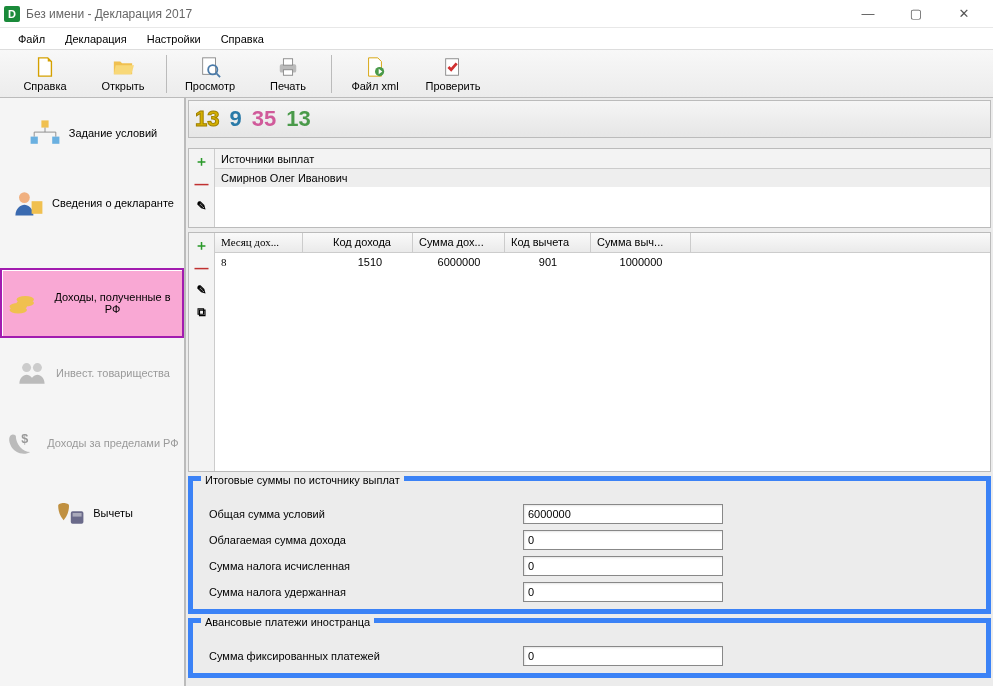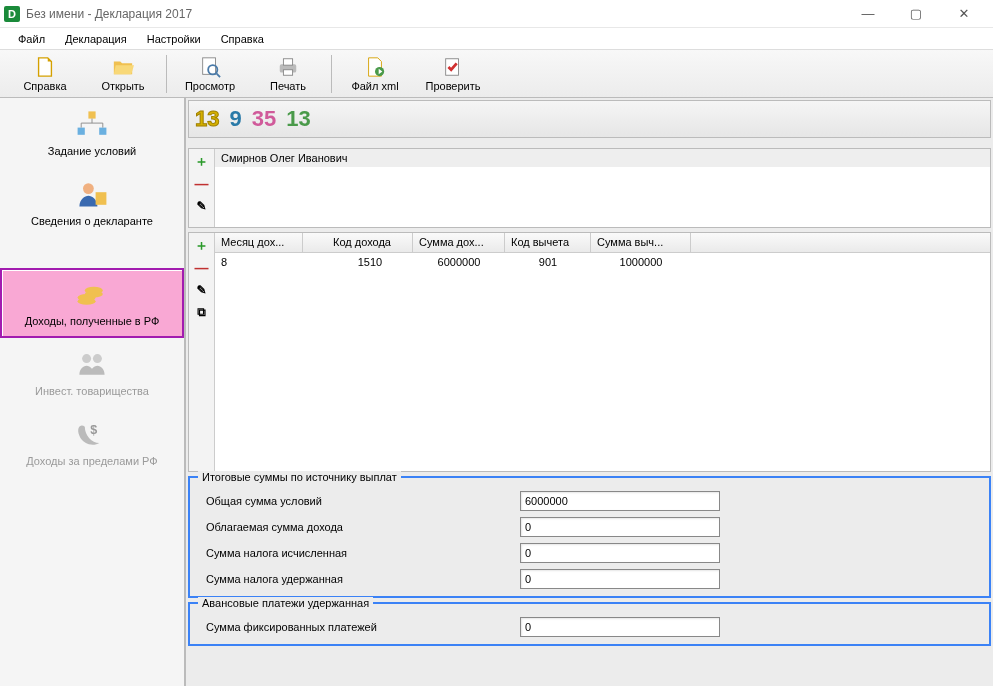--- a/index.html
+++ b/index.html
@@ -10,21 +10,21 @@
 .win-controls { display: flex; gap: 18px; padding-right: 10px; }
 .win-btn { width: 30px; height: 20px; display: flex; align-items: center; justify-content: center; color: #555; font-size: 13px; cursor: pointer; }
 .menubar { height: 22px; background: #fff; display: flex; align-items: center; padding: 0 10px; gap: 4px; border-bottom: 1px solid #ddd; }
 .menu-item { padding: 2px 8px; cursor: pointer; }
 .toolbar { height: 48px; background: linear-gradient(#f8f8f8,#ececec); border-bottom: 1px solid #bbb; display: flex; align-items: center; padding: 2px 6px; }
 .tool-btn { width: 78px; height: 44px; display: flex; flex-direction: column; align-items: center; justify-content: center; gap: 2px; cursor: pointer; border: 1px solid transparent; border-radius: 2px; }
 .tool-icon { width: 22px; height: 22px; }
 .tool-sep { width: 1px; height: 38px; background: #bbb; margin: 0 4px; }
 .content { display: flex; height: calc(100% - 98px); }
 .sidebar { width: 186px; background: #f5f5f5; border-right: 2px solid #bbb; overflow-y: auto; }
-.side-item { height: 70px; display: flex; flex-direction: column; align-items: center; justify-content: center; gap: 6px; font-size: 11px; text-align: center; border: 1px solid transparent; cursor: pointer; padding: 4px; }
+.side-item { height: 70px; display: flex; flex-direction: row; align-items: center; justify-content: center; gap: 6px; font-size: 11px; text-align: center; border: 1px solid transparent; cursor: pointer; padding: 4px; }
 .side-item.active { background: #f9a8d4; border: 2px solid #a21caf; box-shadow: inset 1px 1px 0 #fff; margin-top: 30px; }
 .side-item.disabled { color: #9a9a9a; }
 .side-icon { width: 36px; height: 30px; }
 .main { flex: 1; background: #ececec; display: flex; flex-direction: column; overflow: hidden; }
 .rate-bar { height: 38px; background: linear-gradient(#f5f5f5,#e6e6e6); border: 1px solid #bbb; margin: 2px 2px 8px 2px; display: flex; align-items: center; padding: 0 6px; gap: 10px; }
 .rate { font-size: 22px; font-weight: 900; font-family: Arial Black, Arial; }
 .rate-13a { color: #d4b000; -webkit-text-stroke: 1px #a08000; }
 .rate-9 { color: #2a7aa8; }
 .rate-35 { color: #d05a9a; }
 .rate-13b { color: #4a9a4a; }
@@ -37,26 +37,26 @@
 .pbtn.copy { font-size: 12px; }
 .panel-body { flex: 1; }
 .panel-head { height: 20px; background: #f3f3f3; border-bottom: 1px solid #ccc; display: flex; align-items: center; padding: 0 6px; font-size: 11px; }
 .src-panel { height: 80px; }
 .list-row { padding: 3px 6px; background: #eee; }
 .rec-panel { height: 240px; }
 .rec-head { display: flex; height: 20px; background: linear-gradient(#fafafa,#eaeaea); border-bottom: 1px solid #ccc; }
 .rec-col { border-right: 1px solid #ccc; padding: 3px 6px; font-size: 11px; }
 .rec-row { display: flex; }
 .rec-cell { padding: 3px 6px; font-size: 11px; text-align: center; }
-.c-month { width: 88px; }
+.c-month { width: 88px; font-family: Liberation Serif, serif; }
 .c-code { width: 86px; margin-left: 24px; }
 .c-sum { width: 92px; }
 .c-vcode { width: 86px; }
 .c-vsum { width: 100px; }
-.group { margin: 2px 2px; border: 2px solid #3b82f6; background: #ececec; padding: 10px 10px 4px 10px; position: relative; }
+.group { margin: 2px 2px; border: 5px solid #3b82f6; background: #ececec; padding: 20px 10px 4px 10px; position: relative; }
 .group-title { position: absolute; top: -7px; left: 8px; background: #ececec; padding: 0 4px; font-size: 11px; }
 .frow { display: flex; align-items: center; height: 26px; }
 .flabel { width: 320px; font-size: 11px; padding-left: 6px; }
 .finput { width: 200px; height: 20px; border: 1px solid #888; background: #fff; padding: 0 4px; font-size: 11px; box-shadow: inset 1px 1px 2px rgba(0,0,0,.1); }
 </style>
 </head>
 <body>
 
 <div class="titlebar">
   <div class="titlebar-icon">D</div>
@@ -161,37 +161,46 @@
         </svg>
       <span>Инвест. товарищества</span>
     </div>
     <div class="side-item disabled">
       <svg class="side-icon" viewBox="0 0 40 32">
           <path fill="#bbb" d="M12 8c0 10 8 18 16 18-6 4-18 2-22-8s2-14 6-10z"></path>
           <text x="18" y="16" fill="#999" font-size="14" font-weight="bold">$</text>
         </svg>
       <span>Доходы за пределами РФ</span>
     </div>
+    <div class="side-item">
+      <svg class="side-icon" viewBox="0 0 40 32">
+          <path fill="#c09040" d="M8 8c0 10 6 16 6 16s6-6 6-16c0-4-12-4-12 0z"></path>
+          <rect fill="#6a6a8a" x="22" y="14" width="14" height="14" rx="2"></rect>
+          <rect fill="#aab" x="24" y="16" width="10" height="4"></rect>
+        </svg>
+      <span>Вычеты</span>
+    </div>
   </div>
 
   <div class="main">
     <div class="rate-bar">
       <span class="rate rate-13a">13</span>
       <span class="rate rate-9">9</span>
       <span class="rate rate-35">35</span>
       <span class="rate rate-13b">13</span>
     </div>
 
     <div class="panel src-panel">
       <div class="panel-btns">
         <div class="pbtn add">＋</div>
         <div class="pbtn del">—</div>
         <div class="pbtn edit">✎</div>
       </div>
       <div class="panel-body">
+        <div class="panel-head">Источники выплат</div>
         <div class="list-row">Смирнов Олег Иванович</div>
       </div>
     </div>
 
     <div class="panel rec-panel">
       <div class="panel-btns">
         <div class="pbtn add">＋</div>
         <div class="pbtn del">—</div>
         <div class="pbtn edit">✎</div>
         <div class="pbtn copy">⧉</div>
@@ -228,20 +237,20 @@
         <div class="flabel">Сумма налога исчисленная</div>
         <input class="finput" value="0" style="">
       </div>
       <div class="frow">
         <div class="flabel">Сумма налога удержанная</div>
         <input class="finput" value="0" style="">
       </div>
     </div>
 
     <div class="group">
-      <div class="group-title">Авансовые платежи удержанная</div>
+      <div class="group-title">Авансовые платежи иностранца</div>
       <div class="frow">
         <div class="flabel">Сумма фиксированных платежей</div>
         <input class="finput" value="0" style="">
       </div>
     </div>
   </div>
 </div>
 
 </body></html>

